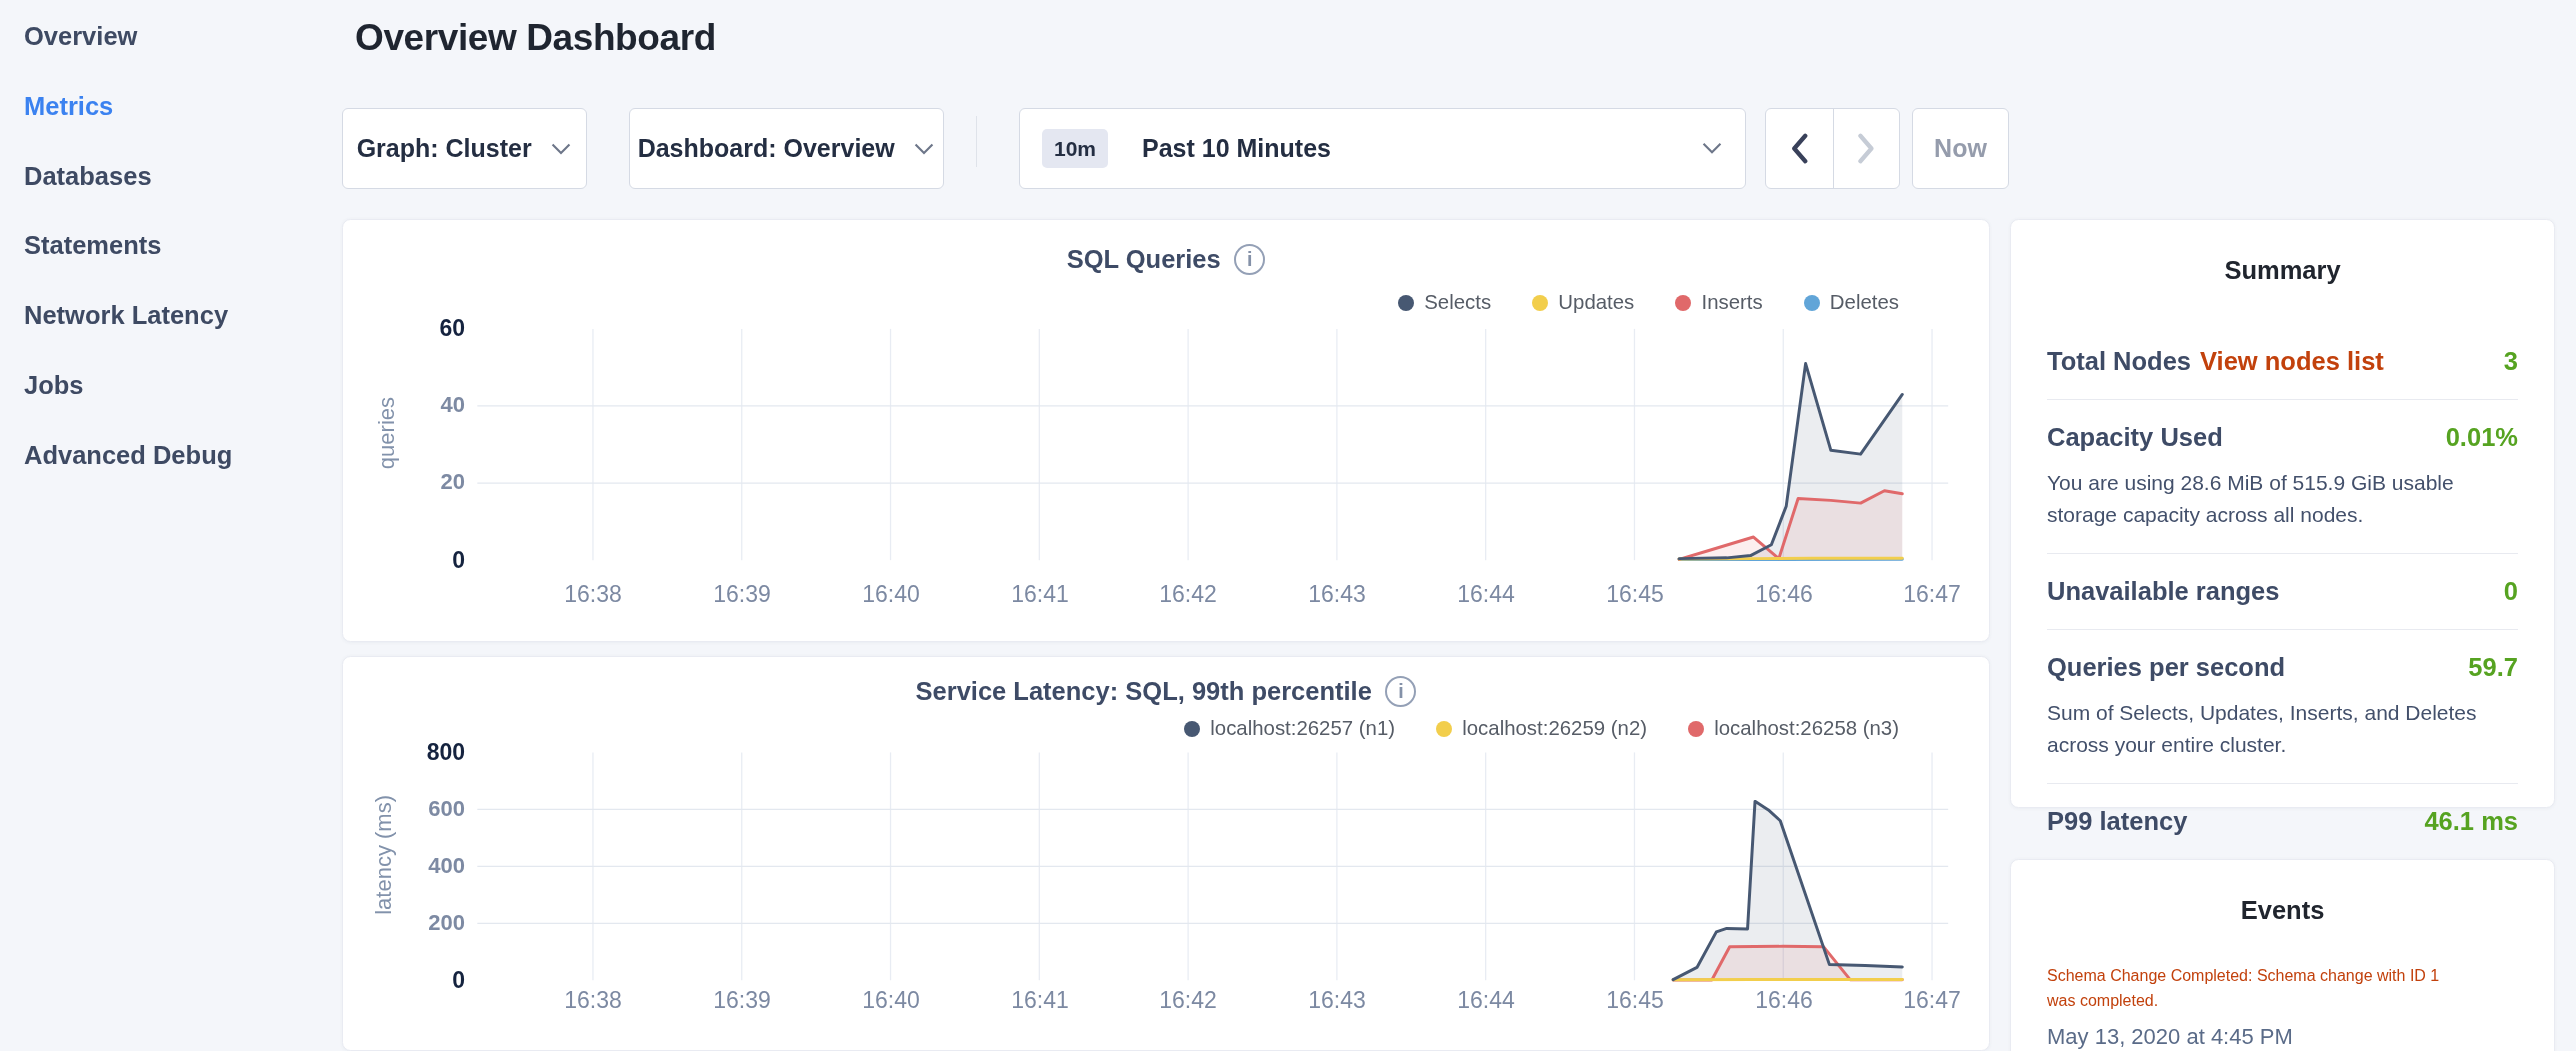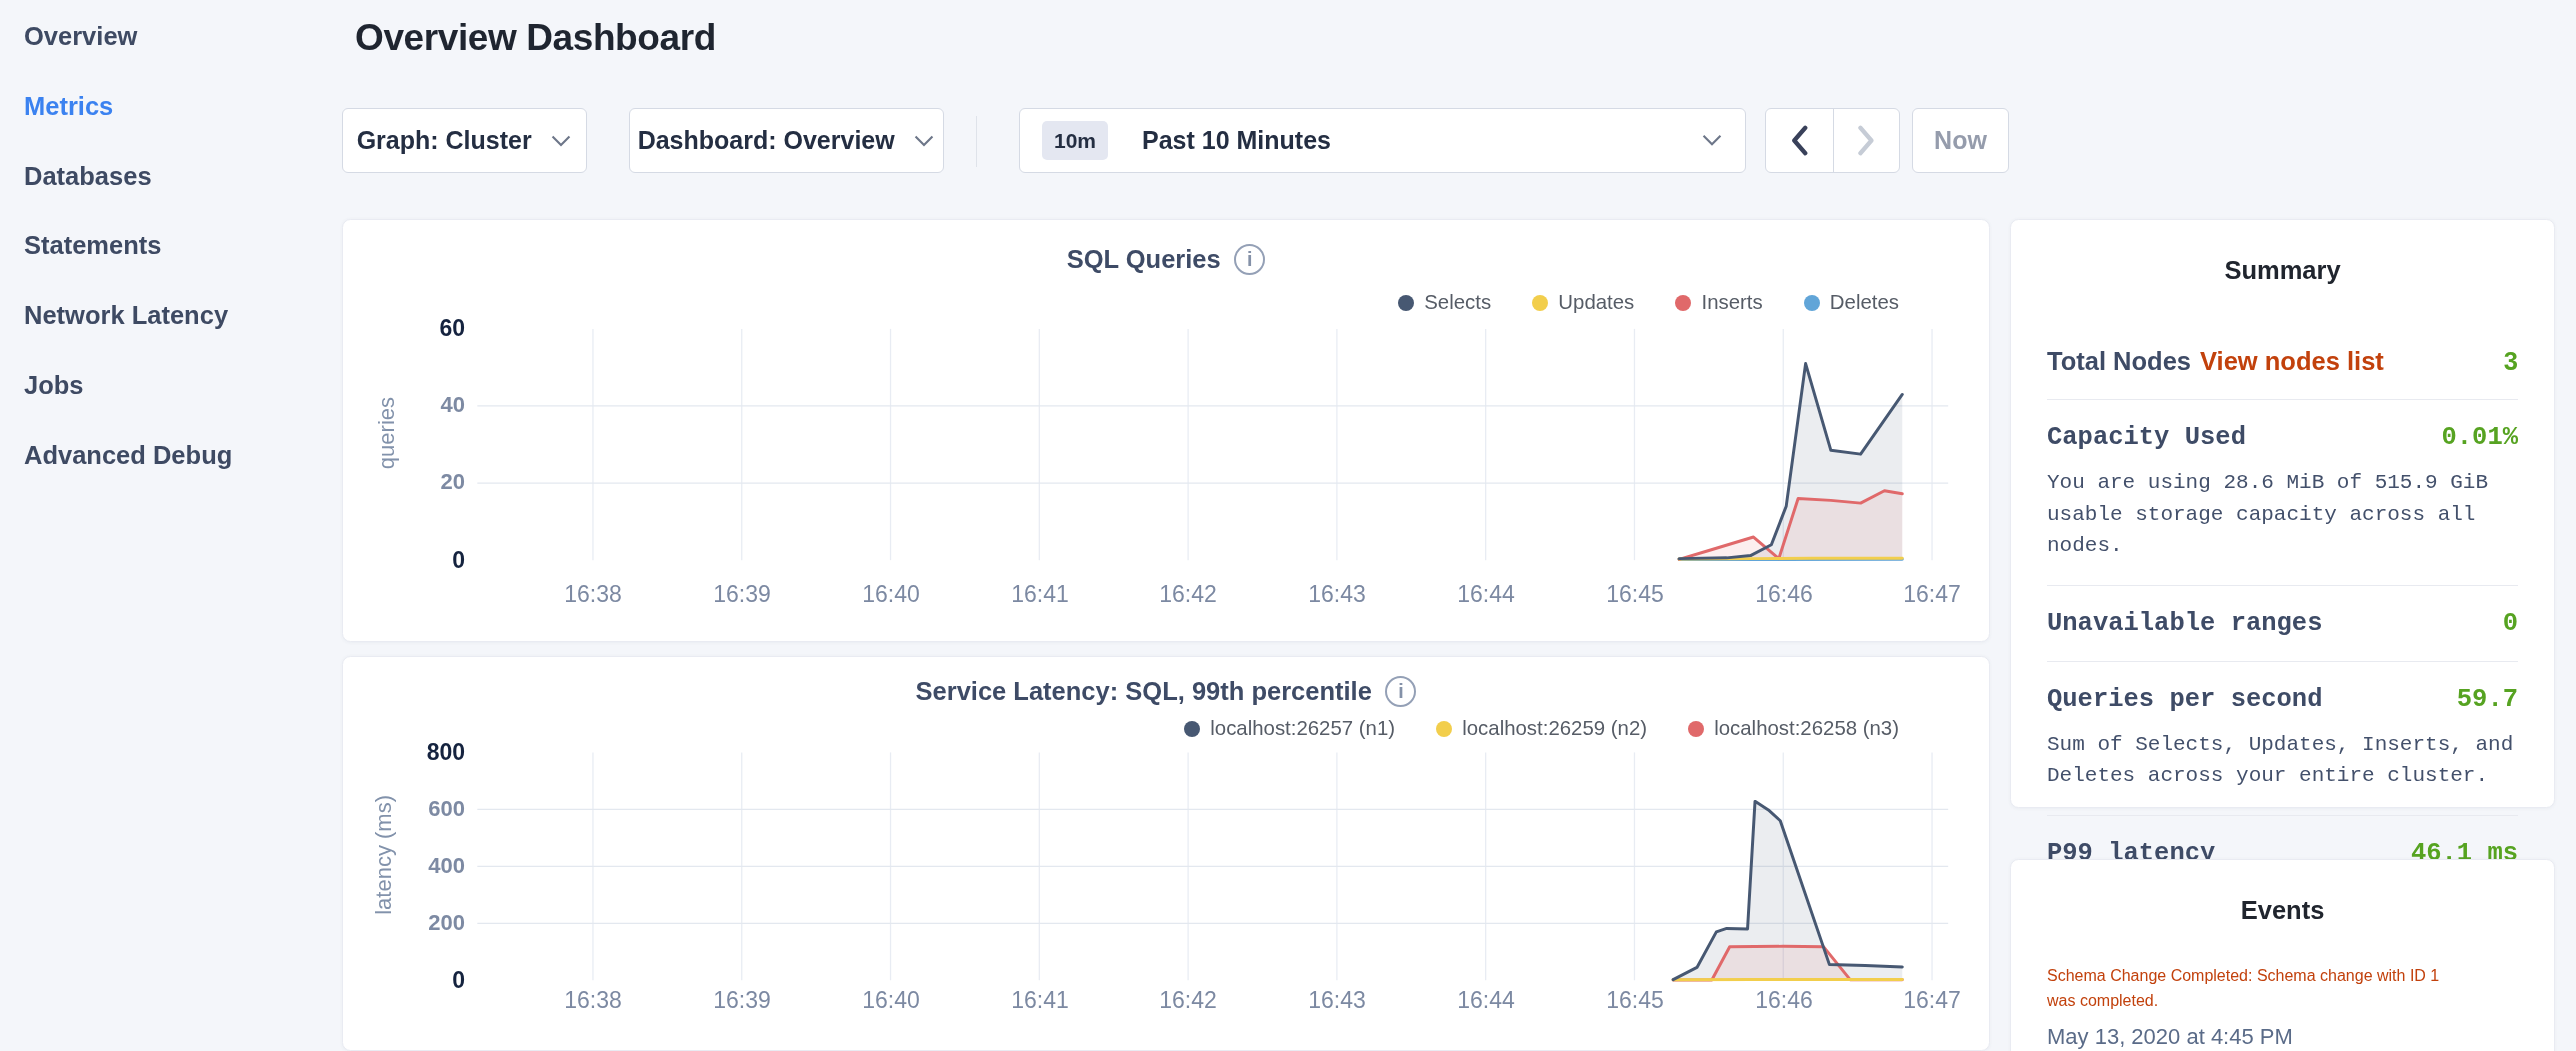--- a/index.html
+++ b/index.html
@@ -10,21 +10,21 @@
     font-family:"Liberation Sans","DejaVu Sans",sans-serif;
     color:#3e4a63;
   }
   
   .sidebar { position:absolute; left:0; top:0; width:342px; padding-top:1.7px; }
   .side-item { padding:20.4px 24px; font-size:25.5px; font-weight:600; color:#3e4a63; cursor:pointer; }
   .side-item.active { color:#3b82f0; }
   
   .page-title { position:absolute; left:355px; top:17px; font-size:37px; font-weight:700; color:#1f2530; letter-spacing:-0.4px; }
   
-  .ctl { position:absolute; top:108px; height:65px; background:#fff; border:0.9px solid #d5dae4; border-radius:6px; display:flex; align-items:center; cursor:pointer; }
+  .ctl { position:absolute; top:108px; height:81px; background:#fff; border:0.9px solid #d5dae4; border-radius:6px; display:flex; align-items:center; cursor:pointer; }
   .dd1 { left:342px; width:245px; justify-content:center; gap:18.7px; }
   .dd2 { left:629px; width:315px; justify-content:center; gap:18.7px; }
   .ctl .lbl { font-size:25px; font-weight:700; color:#242e42; }
   .vdivider { position:absolute; left:976px; top:116px; width:0.9px; height:51px; background:#dfe3ea; }
   .timesel { left:1019px; width:727px; padding:0 22px;gap:12px; }
   .badge { background:#e4e7f1; border-radius:5.1px; padding:7.7px 12px; font-size:21px; font-weight:700; color:#242e42; }
   .time-text { margin-left:22px; font-size:25px; font-weight:700; color:#242e42; flex:1; }
   .caret { width:22px; height:13.6px; }
   .caret polyline { fill:none; stroke:#6d7689; stroke-width:2.5; }
   .navgroup { left:1765px; width:135px; padding:0; }
@@ -54,21 +54,21 @@
   .y-tick { position:absolute; width:85px; left:37px; text-align:right; font-size:22px; color:#7d8aa3;font-weight:bold; }
   .y-tick.bold { font-size:23px; font-weight:700; color:#15233f; }
   .x-tick { position:absolute; transform:translateX(-50%); font-size:23px; color:#7c89a2; white-space:nowrap; }
   .y-axis-label { position:absolute; writing-mode:vertical-rl; transform:rotate(180deg); font-size:22px; color:#8292ab; white-space:nowrap; }
   #card-sql .y-axis-label { left:31px; top:177px; }
   #card-lat .y-axis-label { left:28px; top:138px; }
   
   .panel-title { text-align:center; font-size:25.5px; font-weight:700; color:#20252e; margin:6.8px 0 39px; }
   .srow { padding:23px 0; }
   .srow:first-of-type { padding-top:0; }
-  .srow + .srow { border-top:0.9px solid #e8eaf0;font-family:Liberation Mono, monospace; }
+  .srow + .srow { border-top:0.9px solid #e8eaf0; }
   .srow-top { display:flex; align-items:baseline; }
   .slabel { font-size:25.5px; font-weight:700; color:#3e4b66; }
   .slink { font-size:25.5px; font-weight:700; color:#c2410c; margin-left:9px; cursor:pointer; }
   .sval { margin-left:auto; font-size:25.5px; font-weight:700; color:#56a321; white-space:nowrap; }
   .sdesc { margin-top:15.3px; font-size:21px; color:#43506b; line-height:1.5; }
   .event-text { font-size:16px; color:#c2410c; line-height:1.55; max-width:425px; }
   .event-time { margin-top:10.2px; font-size:22px; color:#5a6b88; }
 </style>
 </head>
 <body>

